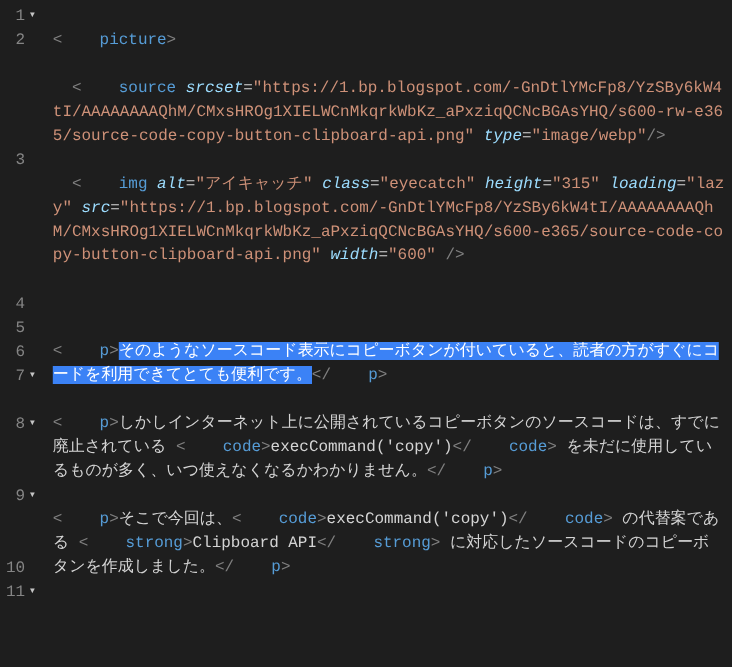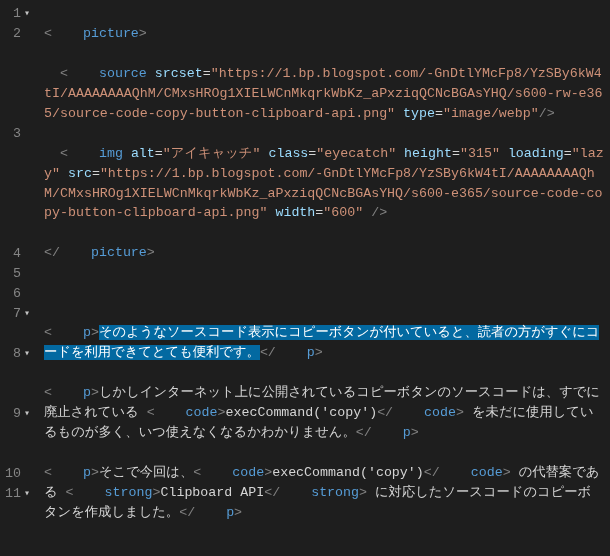--- a/index.html
+++ b/index.html
@@ -41,25 +41,25 @@
   }
   .code {
     flex: 1;
     padding: 4px 6px 0 4px;
     white-space: pre-wrap;
     word-break: break-all;
   }
   .line { min-height: 20px; }
   .tag { color: #569cd6; margin-left: 31px; }
   .bracket { color: #808080; }
-  .attr-name { color: #9cdcfe; }
+  .attr-name { color: #9cdcfe; font-style: italic; }
   .attr-value { color: #ce9178; }
   .text { color: #d4d4d4; }
   .sel {
-    background: #0369a1;
+    background: #3b82f6;
     color: #ffffff;
   }
   .ws { color: #404040; }
   .ln1 { height: 20px; }
   .ln2 { height: 100px; }
   .ln3 { height: 120px; }
   .ln4 { height: 20px; }
   .ln5 { height: 20px; }
   .ln6 { height: 20px; }
   .ln7 { height: 40px; }
@@ -116,21 +116,20 @@
     <div class="gutter-line ln11">
         <span>11</span>
         <span class="fold">▾</span>
       </div>
   </div>
 
   <div class="code">
 <div class="line"><span class="bracket">&lt;</span><span class="tag">picture</span><span class="bracket">&gt;</span></div>
 <div class="line">  <span class="bracket">&lt;</span><span class="tag">source</span> <span class="attr-name">srcset</span><span class="text">=</span><span class="attr-value">"https://1.bp.blogspot.com/-GnDtlYMcFp8/YzSBy6kW4tI/AAAAAAAAQhM/CMxsHROg1XIELWCnMkqrkWbKz_aPxziqQCNcBGAsYHQ/s600-rw-e365/source-code-copy-button-clipboard-api.png"</span> <span class="attr-name">type</span><span class="text">=</span><span class="attr-value">"image/webp"</span><span class="bracket">/&gt;</span></div>
 <div class="line">  <span class="bracket">&lt;</span><span class="tag">img</span> <span class="attr-name">alt</span><span class="text">=</span><span class="attr-value">"アイキャッチ"</span> <span class="attr-name">class</span><span class="text">=</span><span class="attr-value">"eyecatch"</span> <span class="attr-name">height</span><span class="text">=</span><span class="attr-value">"315"</span> <span class="attr-name">loading</span><span class="text">=</span><span class="attr-value">"lazy"</span> <span class="attr-name">src</span><span class="text">=</span><span class="attr-value">"https://1.bp.blogspot.com/-GnDtlYMcFp8/YzSBy6kW4tI/AAAAAAAAQhM/CMxsHROg1XIELWCnMkqrkWbKz_aPxziqQCNcBGAsYHQ/s600-e365/source-code-copy-button-clipboard-api.png"</span> <span class="attr-name">width</span><span class="text">=</span><span class="attr-value">"600"</span> <span class="bracket">/&gt;</span></div>
-<div class="line"><span class="bracket">&lt;/</span><span class="tag">picture</span><span class="bracket">&gt;</span></div>
 <div class="line"></div>
 <div class="line"><span class="bracket">&lt;</span><span class="tag">p</span><span class="bracket">&gt;</span><span class="sel">そのようなソースコード表示にコピーボタンが付いていると、読者の方がすぐにコードを利用できてとても便利です。</span><span class="bracket">&lt;/</span><span class="tag">p</span><span class="bracket">&gt;</span></div>
 <div class="line"><span class="bracket">&lt;</span><span class="tag">p</span><span class="bracket">&gt;</span><span class="text">しかしインターネット上に公開されているコピーボタンのソースコードは、すでに廃止されている </span><span class="bracket">&lt;</span><span class="tag">code</span><span class="bracket">&gt;</span><span class="text">execCommand('copy')</span><span class="bracket">&lt;/</span><span class="tag">code</span><span class="bracket">&gt;</span><span class="text"> を未だに使用しているものが多く、いつ使えなくなるかわかりません。</span><span class="bracket">&lt;/</span><span class="tag">p</span><span class="bracket">&gt;</span></div>
 <div class="line"><span class="bracket">&lt;</span><span class="tag">p</span><span class="bracket">&gt;</span><span class="text">そこで今回は、</span><span class="bracket">&lt;</span><span class="tag">code</span><span class="bracket">&gt;</span><span class="text">execCommand('copy')</span><span class="bracket">&lt;/</span><span class="tag">code</span><span class="bracket">&gt;</span><span class="text"> の代替案である </span><span class="bracket">&lt;</span><span class="tag">strong</span><span class="bracket">&gt;</span><span class="text">Clipboard API</span><span class="bracket">&lt;/</span><span class="tag">strong</span><span class="bracket">&gt;</span><span class="text"> に対応したソースコードのコピーボタンを作成しました。</span><span class="bracket">&lt;/</span><span class="tag">p</span><span class="bracket">&gt;</span></div>
 
 
   </div>
 </div>
 
 </body></html>

